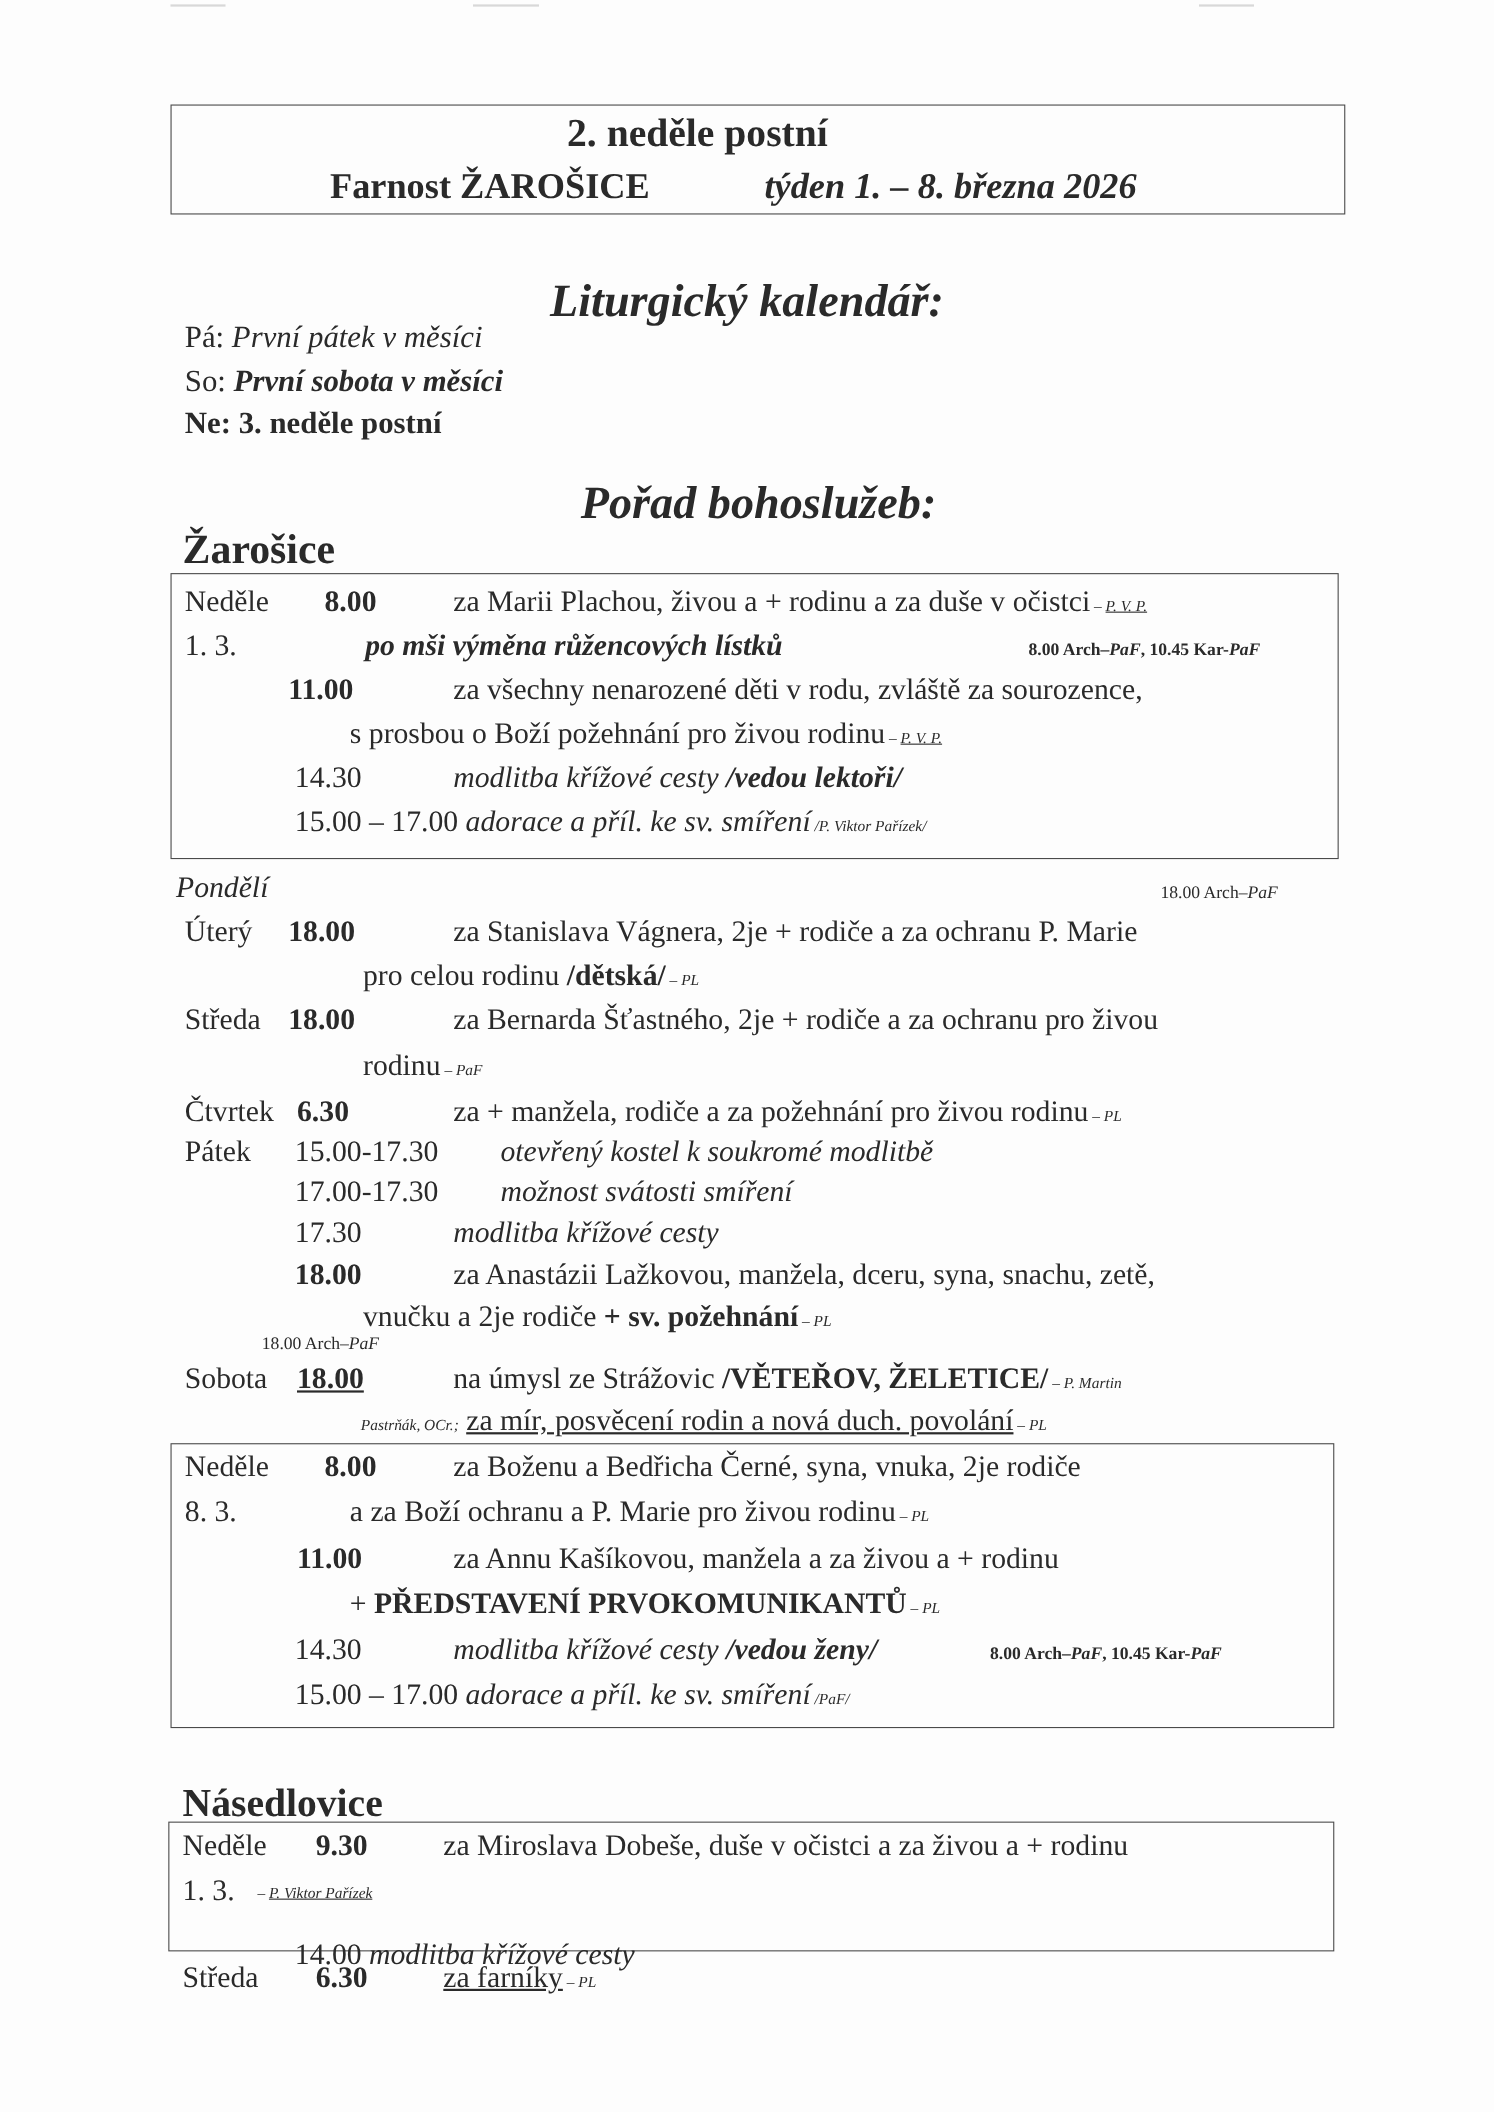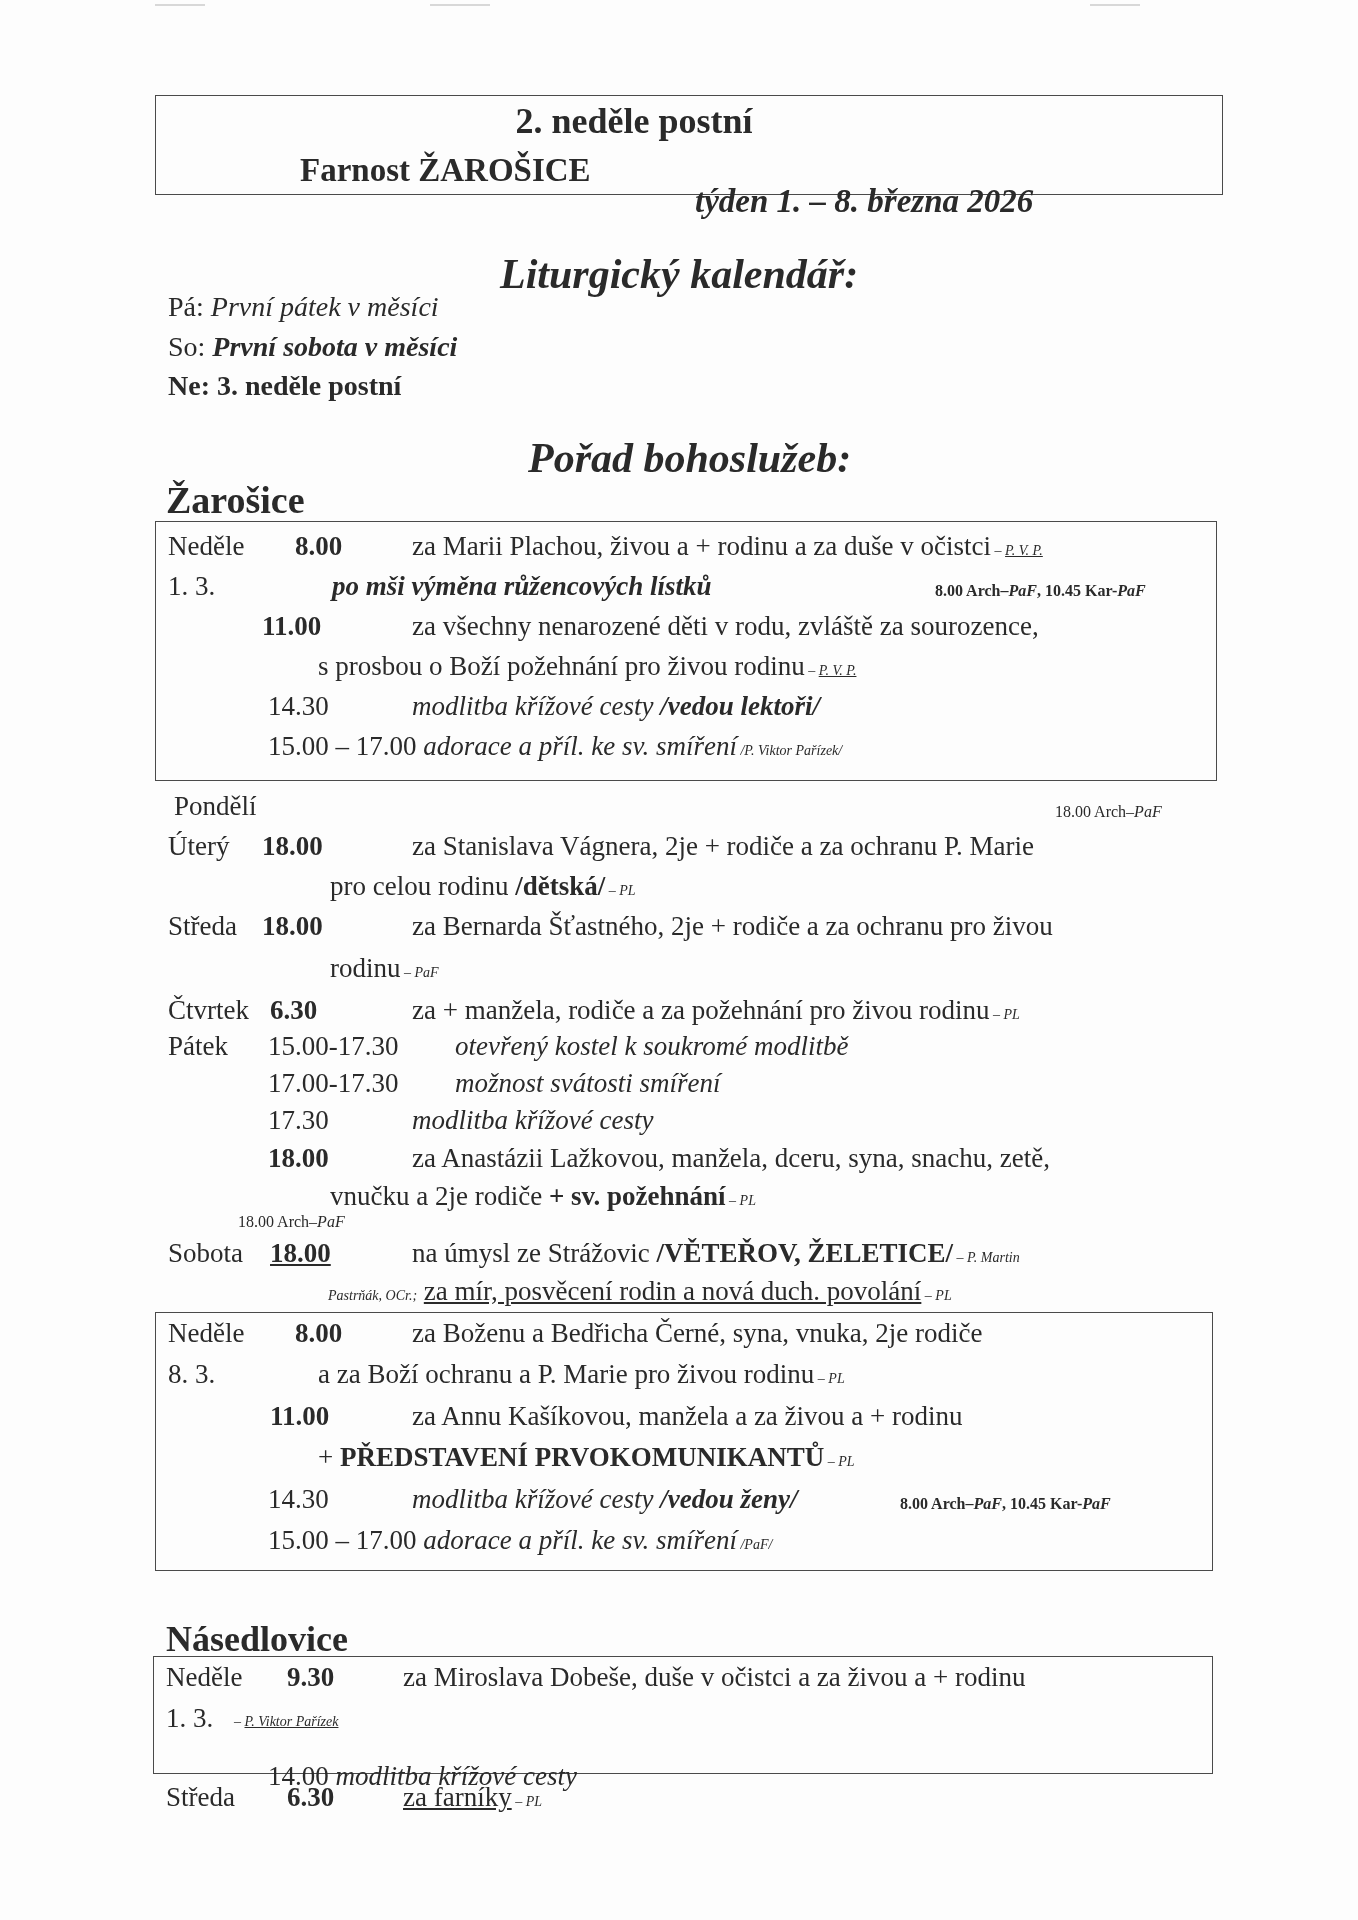--- a/index.html
+++ b/index.html
@@ -22,21 +22,21 @@
 </head>
 <body>
 
 <div class="topmark" style="left:155px;width:50px;"></div>
 <div class="topmark" style="left:430px;width:60px;"></div>
 <div class="topmark" style="left:1090px;width:50px;"></div>
 
 <div class="box" style="left:155px;top:95px;width:1068px;height:100px;"></div>
 <div class="abs b" style="left:0;width:1238px;text-align:center;top:100px;font-size:36px;padding-left:30px;box-sizing:border-box;">2. neděle postní</div>
 <div class="abs b" style="left:300px;top:152px;font-size:33px;">Farnost ŽAROŠICE</div>
-<div class="abs bi" style="left:695px;top:152px;font-size:33px;margin-top:31px;">týden 1. – 8. března 2026</div>
+<div class="abs bi" style="left:695px;top:152px;font-size:33px;">týden 1. – 8. března 2026</div>
 
 <div class="abs bi" style="left:500px;top:250px;font-size:42px;">Liturgický kalendář:</div>
 <div class="abs row" style="left:168px;top:293px;font-size:28px;">
   <span>Pá:</span> <span class="i">První pátek v měsíci</span>
 </div>
 <div class="abs row" style="left:168px;top:333px;font-size:28px;">
   <span>So:</span> <span class="bi">První sobota v měsíci</span>
 </div>
 <div class="abs row b" style="left:168px;top:372px;font-size:28px;">
   <span>Ne:</span> <span>3. neděle postní</span>
@@ -70,21 +70,21 @@
 
 <div class="abs row" style="left:268px;top:693px;">14.30</div>
 <div class="abs row i" style="left:412px;top:693px;font-style:italic;">
   <span>modlitba křížové cesty </span><span class="b">/vedou lektoři/</span>
 </div>
 
 <div class="abs row" style="left:268px;top:733px;">
   <span>15.00 – 17.00</span> <span class="i">adorace a příl. ke sv. smíření</span><span class="xs"> /P. Viktor Pařízek/</span>
 </div>
 
-<div class="abs row" style="left:174px;top:793px;">Pondělí</div>
+<div class="abs row" style="left:160px;top:793px;font-style:italic;">Pondělí</div>
 <div class="abs sm" style="left:1055px;top:803px;">
   <span>18.00 Arch–</span><span class="i">PaF</span>
 </div>
 
 <div class="abs row" style="left:168px;top:833px;">Úterý</div>
 <div class="abs row b" style="left:262px;top:833px;">18.00</div>
 <div class="abs row" style="left:412px;top:833px;">za Stanislava Vágnera, 2je + rodiče a za ochranu P. Marie</div>
 <div class="abs row" style="left:330px;top:873px;">
   <span>pro celou rodinu </span><span class="b">/dětská/</span><span class="xs"> – PL</span>
 </div>

